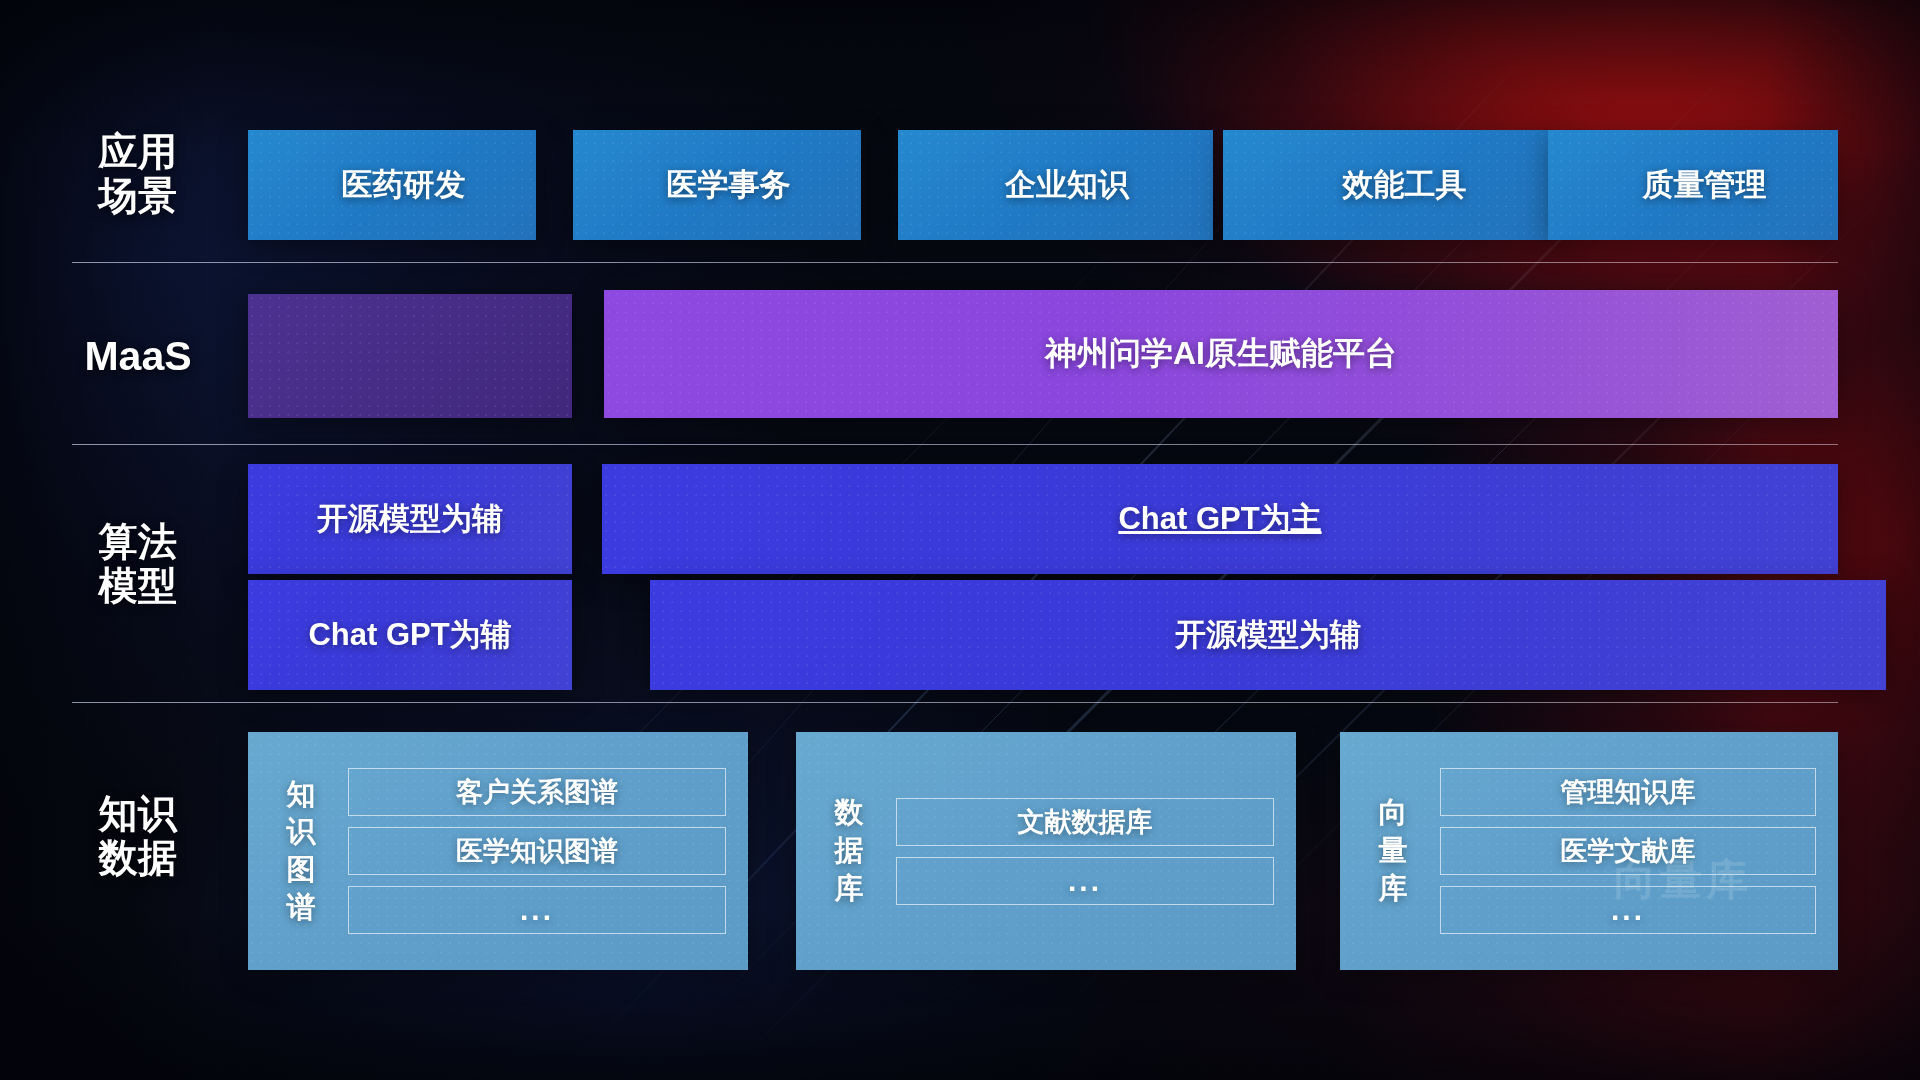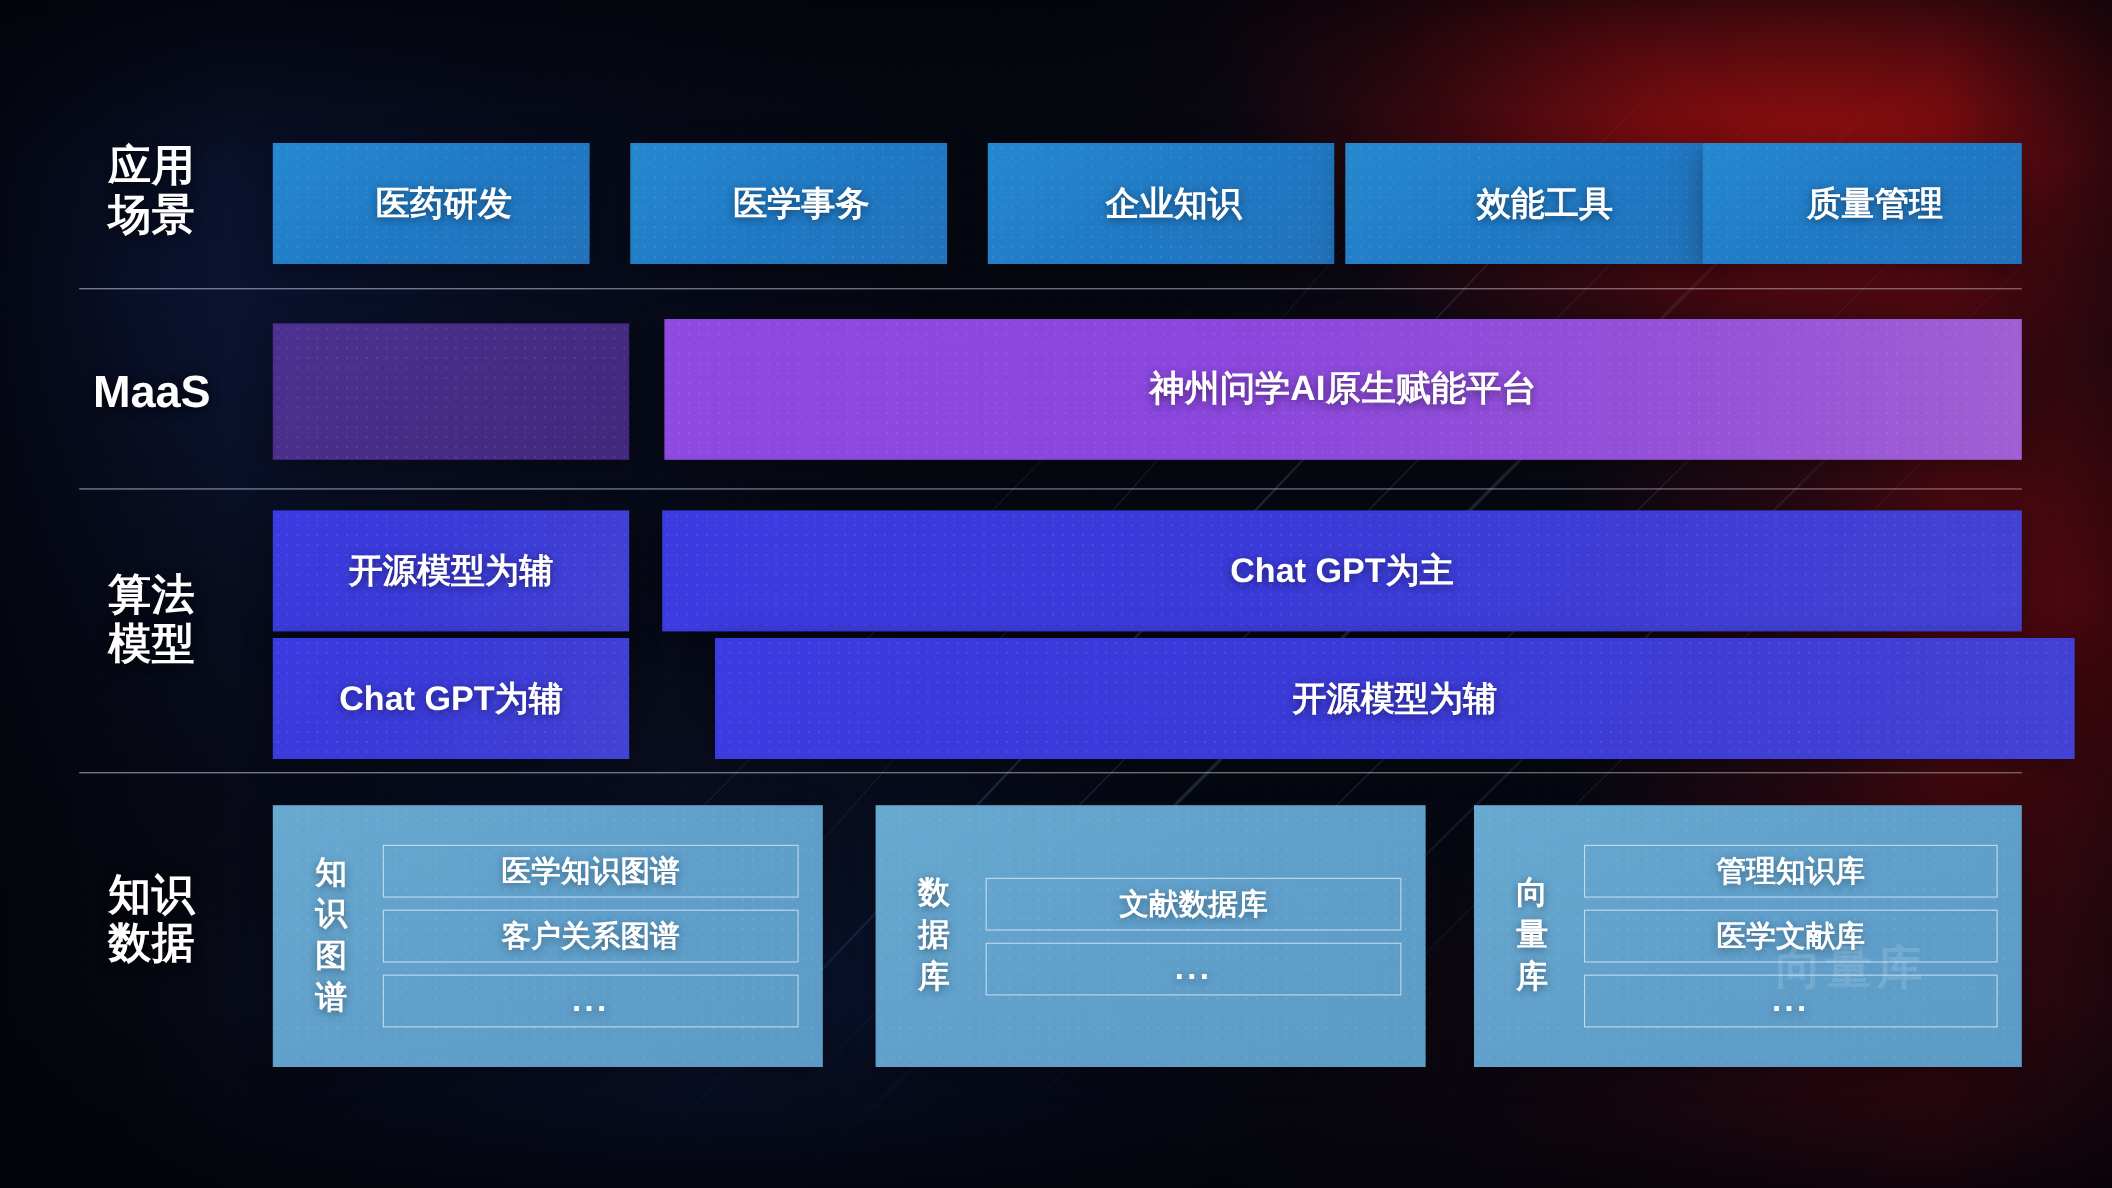--- a/index.html
+++ b/index.html
@@ -215,21 +215,21 @@
 
       <div class="box algo-box" style="left:248px; top:464px; width:324px; height:110px;">
         <div class="dots"></div>
         <span>开源模型为辅</span>
       </div>
       <div class="box algo-box" style="left:248px; top:580px; width:324px; height:110px;">
         <div class="dots"></div>
         <span>Chat GPT为辅</span>
       </div>
 
-      <div class="box algo-box" style="left:602px; top:464px; width:1236px; height:110px;">
+      <div class="box algo-box" style="left:602px; top:464px; width:1236px; height:110px;text-decoration:underline;">
         <div class="dots"></div>
         <span>Chat GPT为主</span>
       </div>
       <div class="box algo-box" style="left:602px; top:580px; width:1236px; height:110px;margin-left:48px;">
         <div class="dots"></div>
         <span>开源模型为辅</span>
       </div>
     </div>
 
     <div class="divider" style="top:702px"></div>
@@ -242,22 +242,22 @@
 
       <div class="kpanel" style="left:248px; top:732px; width:500px; height:238px;">
         <div class="dots"></div>
         <div class="kpanel-title">
           <div>知</div>
           <div>识</div>
           <div>图</div>
           <div>谱</div>
         </div>
         <div class="kpanel-items">
+          <div class="kitem">客户关系图谱</div>
           <div class="kitem">医学知识图谱</div>
-          <div class="kitem">客户关系图谱</div>
           <div class="kitem ellipsis">...</div>
         </div>
       </div>
 
       <div class="kpanel" style="left:796px; top:732px; width:500px; height:238px;">
         <div class="dots"></div>
         <div class="kpanel-title">
           <div>数</div>
           <div>据</div>
           <div>库</div>

